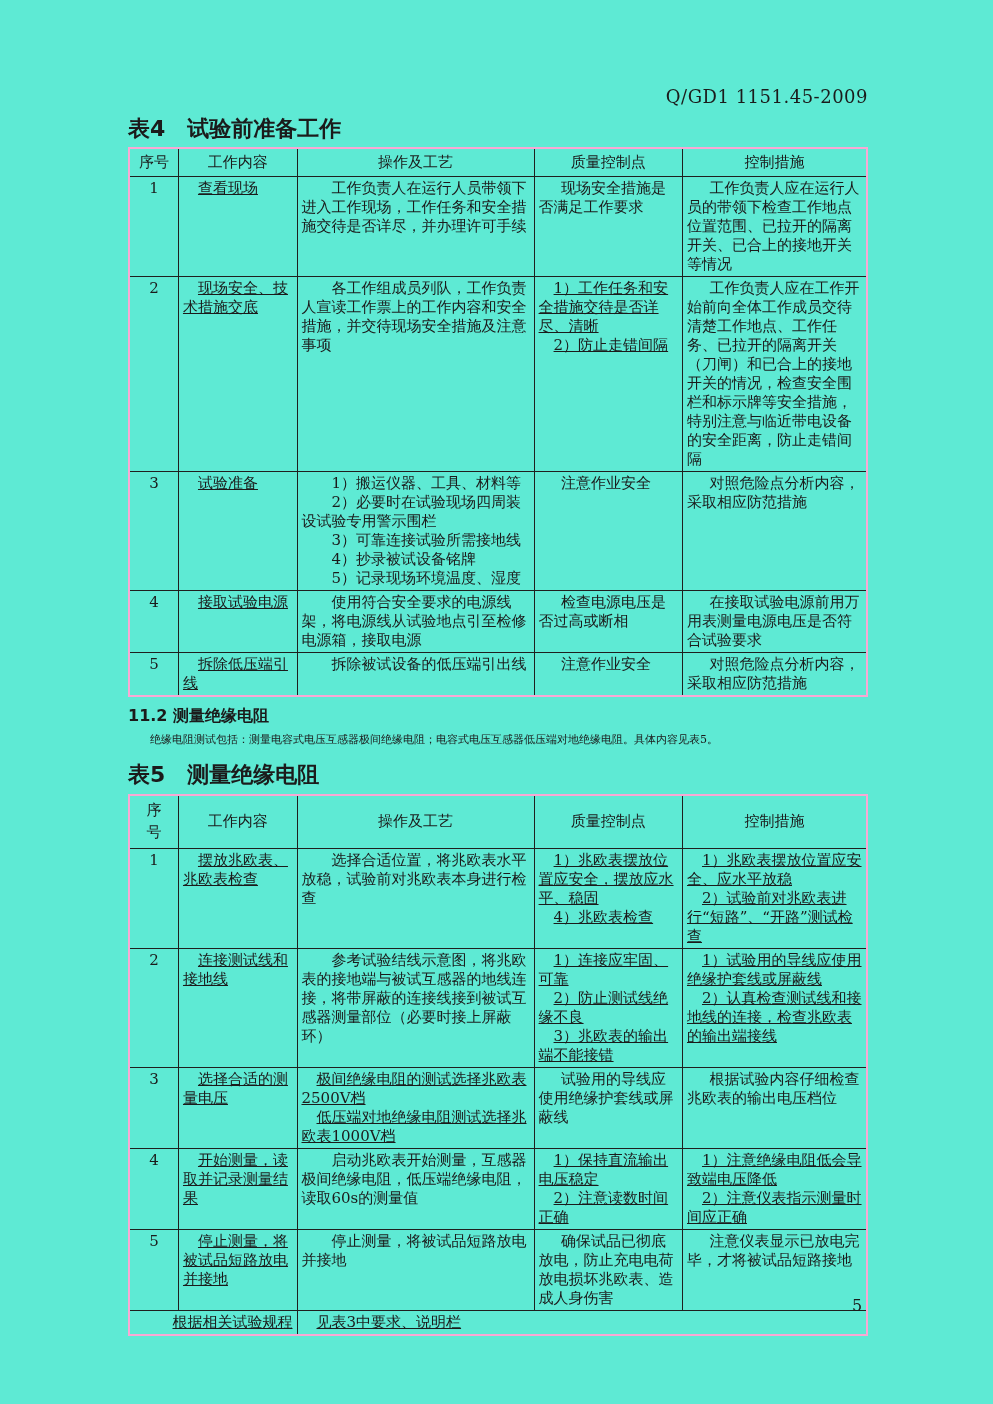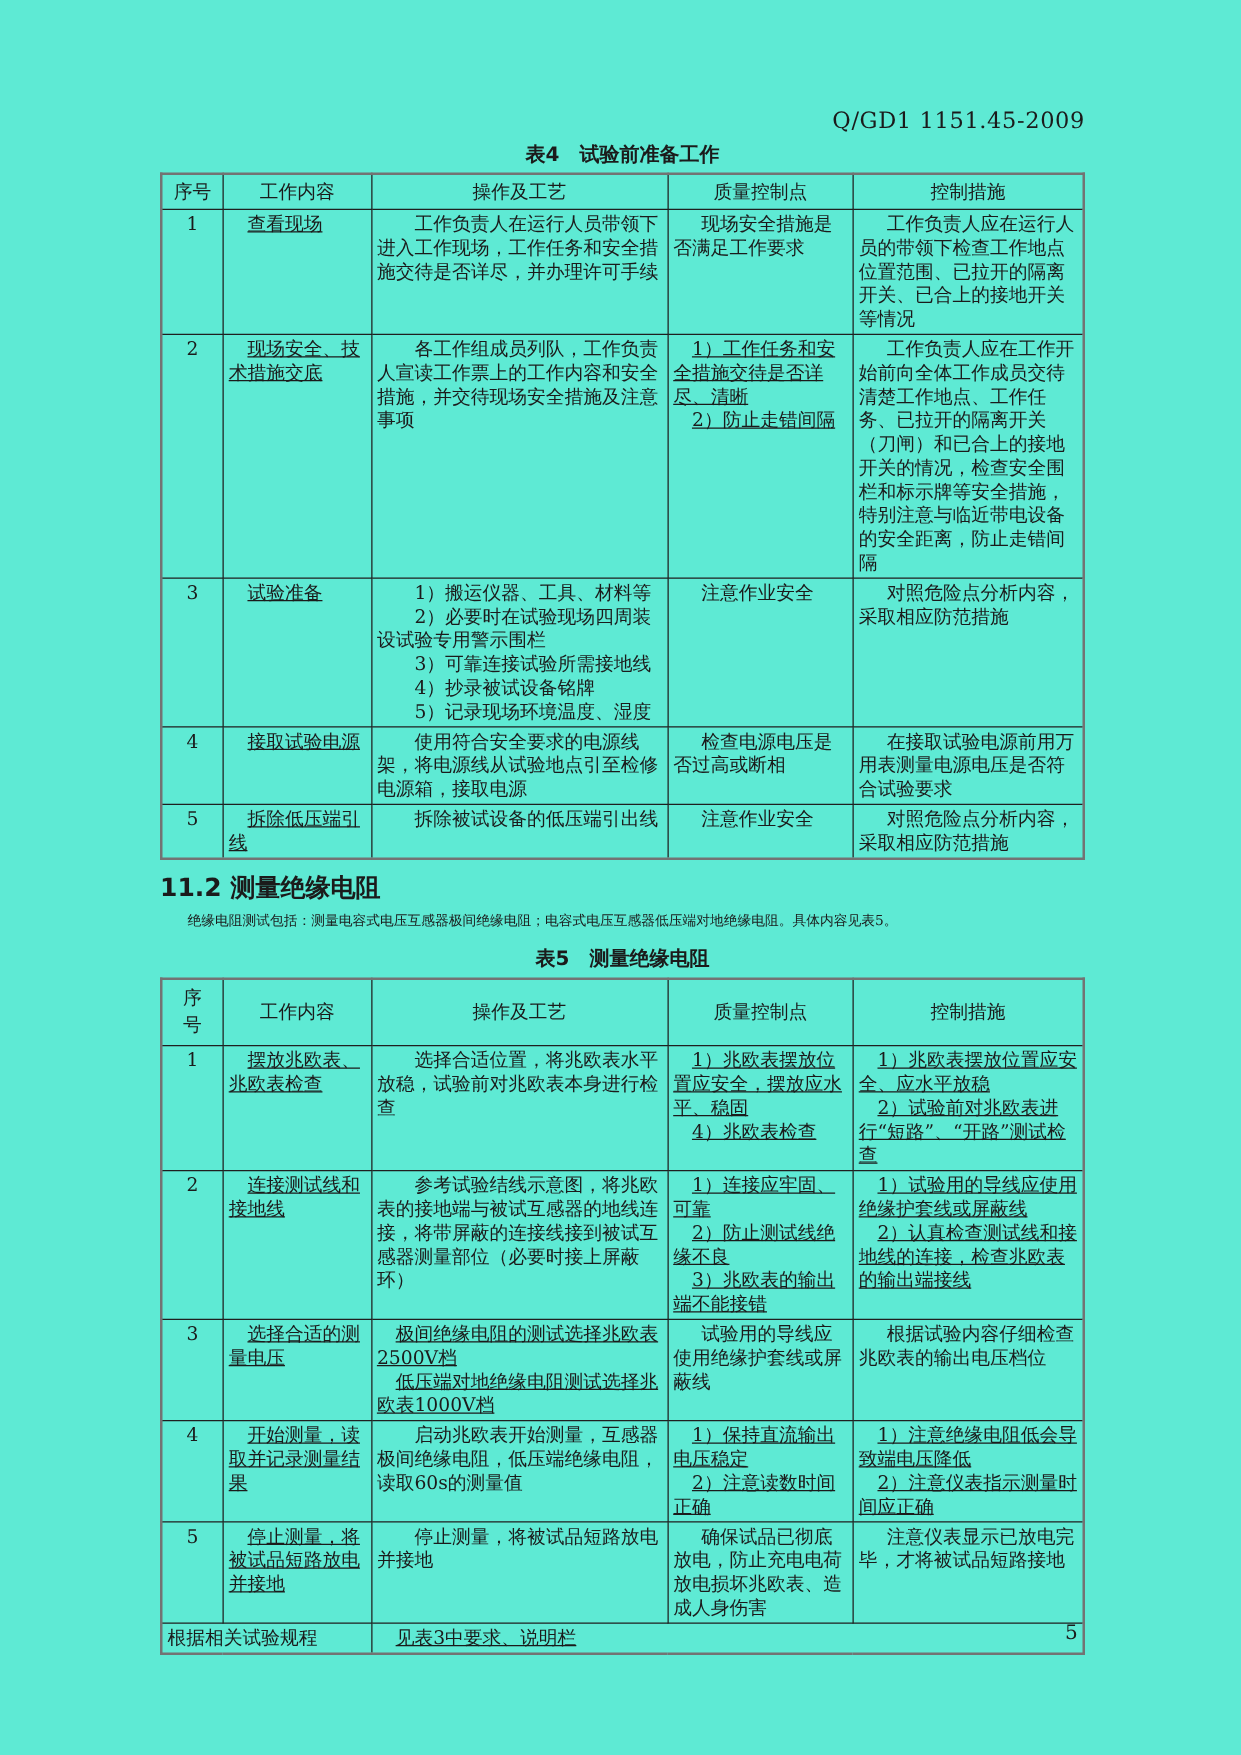--- a/index.html
+++ b/index.html
@@ -21,32 +21,32 @@
     white-space:pre;
   }
   .intro {
     margin:12px 0 0 0;
     font-size:17px;
     line-height:1.5;
     text-indent:2em;
   }
   .table-title {
     margin:7px 0 3px 0;
-    text-align:center;
+    text-align:left;
     font-family:"DejaVu Sans","Liberation Sans",sans-serif;
     font-weight:bold;
-    font-size:16px;
+    font-size:22px;
   }
   table.doc-table {
     border-collapse:collapse;
     width:740px;
     table-layout:fixed;
     font-size:15px;
     line-height:19px;
-    border:2px solid #737373;
+    border:2px solid #f9a8d4;
   }
   .doc-table th, .doc-table td {
     border:1px solid #1f1f1f;
     padding:2px 4px;
     vertical-align:top;
     word-break:break-all;
   }
   .doc-table th {
     font-weight:normal;
     text-align:center;
@@ -57,28 +57,28 @@
   .col-task { width:115px; }
   .col-op   { width:230px; }
   .col-q    { width:144px; }
   .col-m    { width:179px; }
   td.c { text-align:center; }
   .doc-table p { margin:0; }
   p.i1  { text-indent:1em;text-decoration:underline; }
   p.i15 { text-indent:1.5em; }
   p.i2  { text-indent:2em; }
   .vwrap { display:inline-block; width:1.05em; word-break:break-all; line-height:1.45; }
-  td.span-left  { text-align:left; }
+  td.span-left  { text-align:right;text-decoration:underline; }
   td.span-right p { text-indent:1em; }
 
   .section-heading {
     margin:9px 0 2px 0;
     font-family:"DejaVu Sans","Liberation Sans",sans-serif;
     font-weight:bold;
-    font-size:20px;
+    font-size:16px;
   }
   .section-para {
     margin:4px 0 0 0;
     font-size:11px;
     line-height:1.55;
     text-indent:2em;
   }
   .t5-title { margin-top:12px; margin-bottom:4px; }
   .page-number {
     position:absolute;

